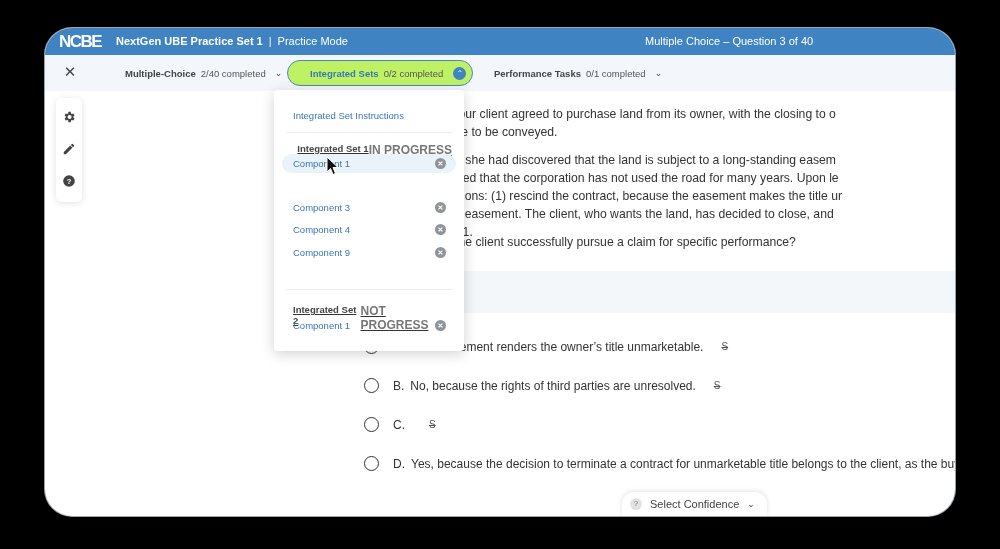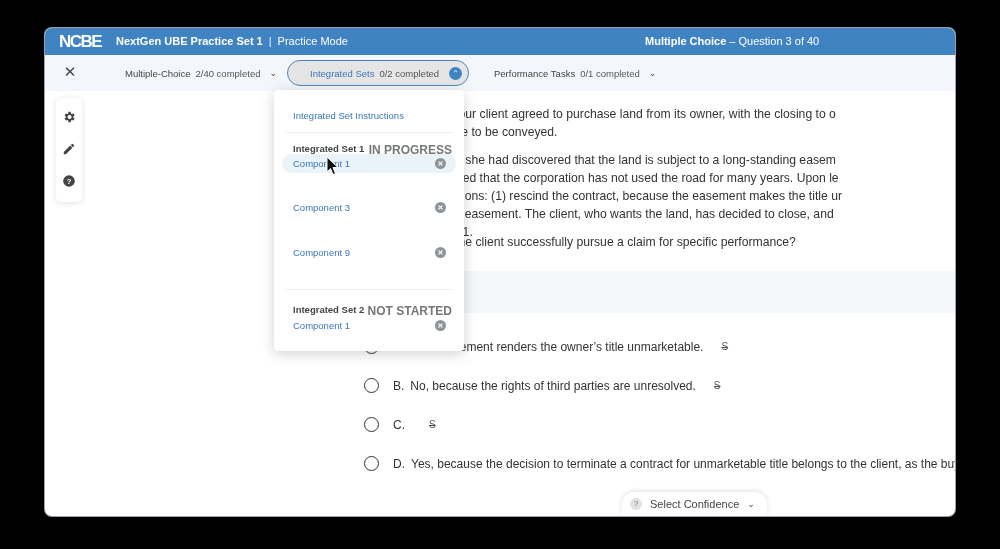--- a/index.html
+++ b/index.html
@@ -1,55 +1,55 @@
 <!DOCTYPE html>
 <html><head>
 <meta charset="utf-8">
 <style>
   * { box-sizing: border-box; margin: 0; padding: 0; }
   html, body { width: 1000px; height: 549px; background: #000; overflow: hidden; }
   body { font-family: "Liberation Sans", sans-serif; color: #333; position: relative; }
 
   .window {
     position: absolute; left: 45px; top: 28px; width: 910px; height: 488px;
-    background: #fff; border-radius: 7px; overflow: hidden;
+    background: #fff; border-radius: 27px; overflow: hidden;
     box-shadow: 0 0 0 1px #9aa3ad;
   }
 
   
   .header {
     position: absolute; left: 0; top: 0; width: 100%; height: 27px;
     background: #3f83c3; color: #fff; display: flex; align-items: center;
   }
   .logo {
     position: absolute; left: 14px; top: 4px; font-weight: 700; font-size: 17px;
     letter-spacing: -1.5px; color: #fff; font-family: "Liberation Sans", sans-serif;
   }
   .header-title { position: absolute; left: 71px; top: 7px; font-size: 11px; }
   .header-title .bold { font-weight: 700; margin-top: 40px; }
   .header-title .sep { margin: 0 6px; opacity: 0.9; }
   .header-center { position: absolute; left: 600px; top: 7px; font-size: 11px; }
-  .header-center .bold { font-weight: 700; }
+  .header-center .bold { font-weight: 400; }
 
   
   .tabbar {
     position: absolute; left: 0; top: 27px; width: 100%; height: 36px;
     background: #f3f7fb;
   }
   .close-btn {
     position: absolute; left: 18px; top: 10px; width: 14px; height: 14px;
     font-size: 15px; line-height: 14px; color: #444; text-align: center; cursor: pointer;
   }
   .tab { position: absolute; top: 0; height: 36px; display: flex; align-items: center; font-size: 9.5px; color: #555; cursor: pointer; }
-  .tab .tname { font-weight: 400; color: #444; margin-right: 5px; padding-left: 8px; }
+  .tab .tname { font-weight: 700; color: #444; margin-right: 5px; padding-left: 8px; }
   .tab .chev { margin-left: 9px; font-size: 9px; color: #444; }
   .tab-mc { left: 72px; }
   .tab-is {
     left: 242px; top: 5px; height: 26px; padding: 0 6px 0 14px;
-    border: 1.5px solid #4d86bf; border-radius: 14px; background: #e5e5e5;
+    border: 1.5px solid #4d86bf; border-radius: 14px; background: #bef264;
   }
   .tab-is .tname { color: #3a77b5; }
   .tab-is .chev-circle {
     margin-left: 10px; width: 13px; height: 13px; border-radius: 50%;
     background: #3f83c3; color: #fff; font-size: 8px; line-height: 13px; text-align: center;
   }
   .tab-pt { left: 433px; margin-left: 8px; }
 
   
   .toolpanel {
@@ -81,21 +81,21 @@
   .confidence .q { width: 12px; height: 12px; border-radius: 50%; background: #e2e2e2; color: #777; font-size: 8px; line-height: 12px; text-align: center; margin-right: 8px; }
   .confidence .chev { margin-left: 8px; font-size: 9px; }
 
   
   .dropdown {
     position: absolute; left: 229px; top: 62px; width: 190px; height: 261px;
     background: #fff; border-radius: 4px; box-shadow: 0 3px 14px rgba(0,0,0,0.18);
   }
   .dd-instr { position: absolute; left: 19px; top: 20px; font-size: 9.5px; color: #3a77b5; cursor: pointer; }
   .dd-divider { position: absolute; left: 12px; right: 12px; height: 1px; background: #eceff2; }
-  .dd-set-head { position: absolute; left: 19px; right: 12px; font-size: 9.5px; display: flex; justify-content: space-between; }
+  .dd-set-head { position: absolute; left: 19px; right: 12px; font-size: 9.5px; display: flex; justify-content: flex-end; text-decoration: underline; }
   .dd-set-head .sname { font-weight: 700; color: #444; }
   .dd-set-head .sstatus { font-weight: 700; font-size: 12px; color: #777; }
   .dd-item { position: absolute; left: 8px; right: 8px; height: 19px; display: flex; align-items: center; justify-content: space-between; padding: 0 10px 0 11px; font-size: 9.5px; color: #3a77b5; border-radius: 10px; cursor: pointer; }
   .dd-item.active { background: #eaf2fa; }
   .xicon { width: 11px; height: 11px; border-radius: 50%; background: #8f9499; color: #fff; font-size: 7px; line-height: 11px; text-align: center; font-weight: 700; }
 
   .cursor { position: absolute; left: 281px; top: 128px; width: 14px; height: 20px; }
 </style>
 </head>
 <body>
@@ -206,30 +206,34 @@
       <span class="sstatus">IN PROGRESS</span>
     </div>
     <div class="dd-item active" style="top:64px">
       <span>Component 1</span>
       <span class="xicon">✕</span>
     </div>
     <div class="dd-item" style="top:108px">
       <span>Component 3</span>
       <span class="xicon">✕</span>
     </div>
+    <div class="dd-item" style="top:130px">
+      <span>Component 4</span>
+      <span class="xicon">✕</span>
+    </div>
     <div class="dd-item" style="top:153px">
       <span>Component 9</span>
       <span class="xicon">✕</span>
     </div>
 
     <div class="dd-divider" style="top:199px"></div>
 
     <div class="dd-set-head" style="top:214px">
       <span class="sname">Integrated Set 2</span>
-      <span class="sstatus">NOT STARTED</span>
+      <span class="sstatus">NOT PROGRESS</span>
     </div>
     <div class="dd-item" style="top:226px">
       <span>Component 1</span>
       <span class="xicon">✕</span>
     </div>
   </div>
 
   <svg class="cursor" viewBox="0 0 14 20">
     <path d="M1 1 L1 16 L4.5 12.5 L7 18.5 L9.5 17.5 L7 11.5 L12 11.5 Z" fill="#111" stroke="#fff" stroke-width="1"></path>
   </svg>

